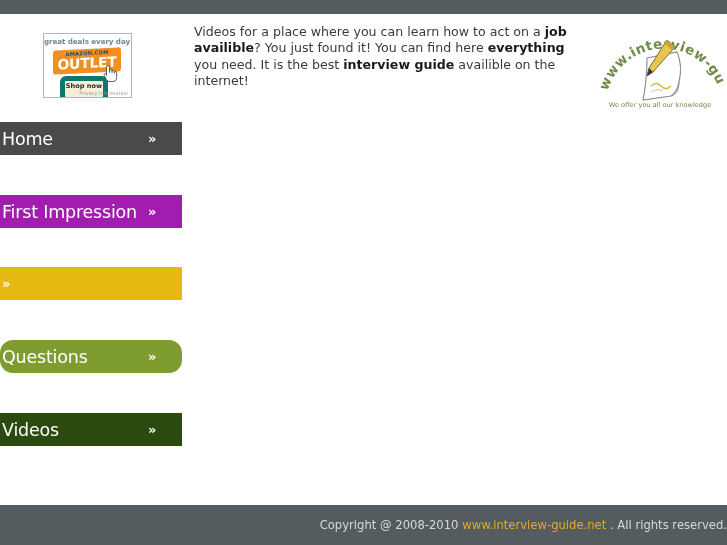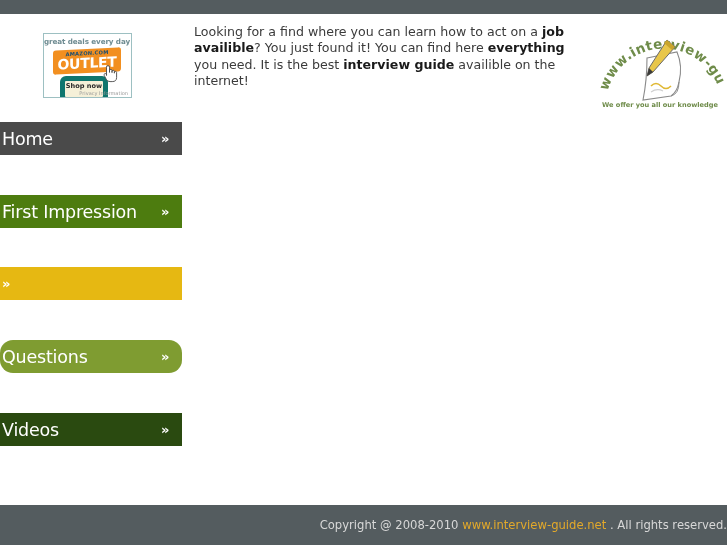--- a/index.html
+++ b/index.html
@@ -124,39 +124,39 @@
     position: absolute;
     left: 595px; top: 4px;
     width: 130px; height: 100px;
   }
   #logo-tagline {
     position: absolute;
     left: 0; bottom: 9px;
     width: 130px;
     text-align: center;
     font-size: 6.6px;
-    font-weight: bold;
+    font-weight: normal;
     color: #6f8c4a;
     white-space: nowrap;
   }
 
   
   #sidebar-nav {
     position: absolute;
     left: 0; top: 122px;
     width: 182px;
   }
   .nav-item {
     position: absolute;
     left: 0;
     width: 182px; height: 33px;
     display: flex;
     align-items: center;
     justify-content: space-between;
-    padding: 0 14px 0 2px;
+    padding: 0 27px 0 2px;
     cursor: pointer;
     text-decoration: none;
   }
   .nav-label {
     font-size: 17.5px;
     color: #ffffff;
     font-family: "DejaVu Sans", sans-serif;
     letter-spacing: -0.2px;
     white-space: nowrap;
   }
@@ -213,21 +213,21 @@
                  L12.4 8.4 Q12.4 7.4 13.5 7.4 Q14.6 7.4 14.6 8.5
                  L14.6 13.5 Q14.6 17.6 10.2 17.6 L8 17.6
                  Q5.2 17.6 4.2 15.2 L2.2 11.4 Q1.6 10.2 2.8 9.7
                  Q3.9 9.2 4.5 10.4 Z" fill="#ffffff" stroke="#4a4a4a" stroke-width="0.9"></path>
       </svg>
     </span>
 
     <div id="ad-privacy">Privacy Information</div>
   </div>
 
-  <div id="intro-text"><span>Looking for a find where you can learn how to act on a </span><b>job availible</b><span>? You just found it! You can find here </span><b>everything</b><span> you need. It is the best </span><b>interview guide</b><span> availible on the internet!</span></div>
+  <div id="intro-text"><span>Videos for a place where you can learn how to act on a </span><b>job availible</b><span>? You just found it! You can find here </span><b>everything</b><span> you need. It is the best </span><b>interview guide</b><span> availible on the internet!</span></div>
 
   <div id="site-logo">
     <svg width="130" height="92" viewBox="0 0 130 92">
       <defs>
         <path id="arcpath" d="M 12,76 A 58,58 0 0 1 122,66" fill="none"></path>
       </defs>
 
       <text font-family="DejaVu Sans, sans-serif" font-size="13.5" font-weight="bold" fill="#6f8c4a" letter-spacing="0.4">
         <textPath href="#arcpath" startOffset="2%">www.interview-guide.net</textPath>
       </text>
@@ -244,21 +244,21 @@
     </svg>
     <div id="logo-tagline">We offer you all our knowledge</div>
   </div>
 </div>
 
 <nav id="sidebar-nav">
     <a class="nav-item" style="top: 0px; background: rgb(74, 74, 74);">
       <span class="nav-label">Home</span>
       <span class="nav-arrow">»</span>
     </a>
-    <a class="nav-item" style="top: 73px; background: #4d7c0f;">
+    <a class="nav-item" style="top: 73px; background: #a21caf;">
       <span class="nav-label">First Impression</span>
       <span class="nav-arrow">»</span>
     </a>
     <a class="nav-item" style="top: 145px; background: rgb(230, 184, 18);">
       <span class="nav-arrow">»</span>
     </a>
     <a class="nav-item" style="top: 218px; background: rgb(127, 156, 49); border-radius: 13px;">
       <span class="nav-label">Questions</span>
       <span class="nav-arrow">»</span>
     </a>

